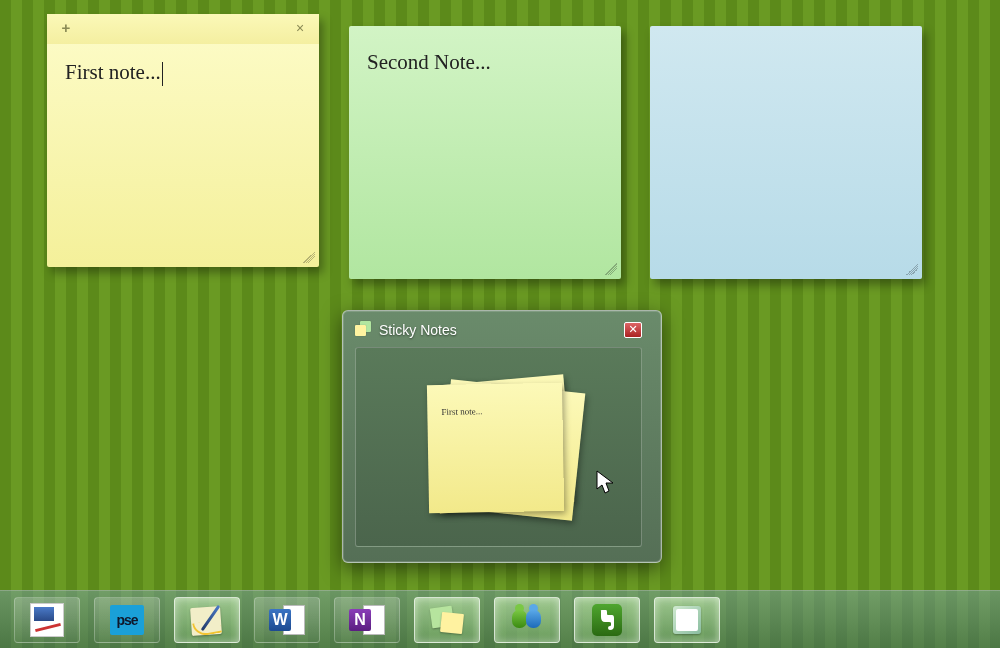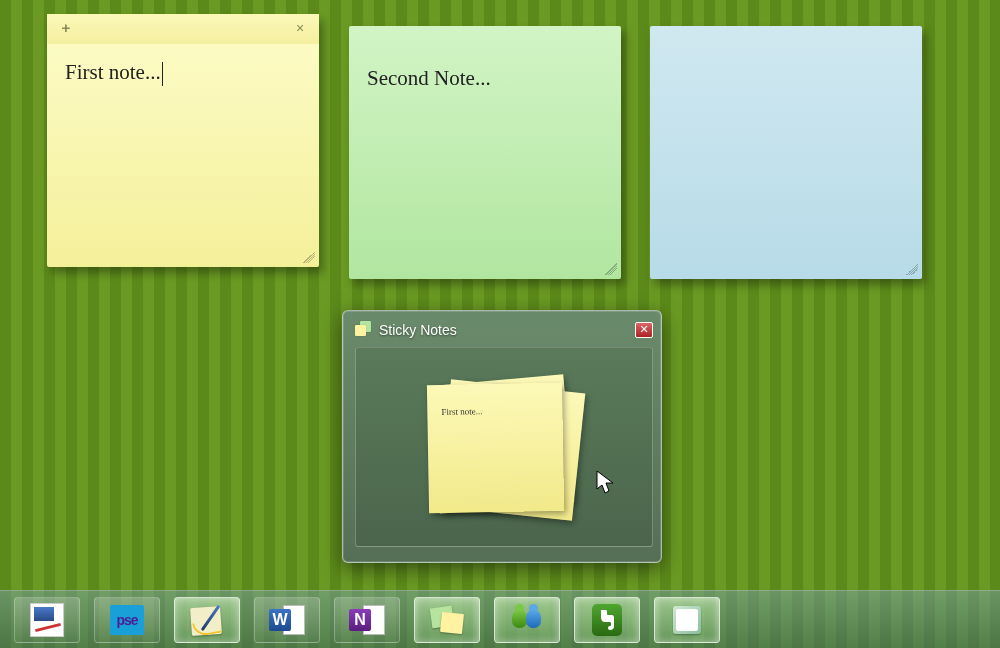--- a/index.html
+++ b/index.html
@@ -47,21 +47,21 @@
   .note-plus { font-weight: bold; }
   .note-close { font-size: 14px; }
 
   .note-text {
     font-family: "Segoe Script", "Comic Sans MS", cursive;
     font-size: 21px;
     color: #222;
     padding: 16px 18px 0 18px;
     position: relative;
   }
-  .note-green .note-text, .note-blue .note-text { padding-top: 40px; }
+  .note-green .note-text, .note-blue .note-text { padding-top: 24px; }
 
   .caret {
     display: inline-block;
     width: 1px; height: 24px;
     background: #222;
     vertical-align: middle;
     margin-left: 1px;
   }
 
   .resize-grip {
@@ -77,21 +77,21 @@
 
   
   .peek {
     position: absolute;
     left: 342px; top: 310px;
     width: 320px; height: 253px;
     background: linear-gradient(#6a8b6b, #556f56);
     border: 1px solid rgba(255,255,255,0.5);
     border-radius: 6px;
     box-shadow: 0 6px 20px rgba(0,0,0,0.5), inset 0 0 0 1px rgba(255,255,255,0.15);
-    padding: 10px 8px 12px 12px;
+    padding: 10px 19px 12px 12px;
   }
   .peek-title-row {
     display: flex; align-items: center; gap: 6px;
     margin-bottom: 8px;
   }
   .peek-icon { width: 18px; height: 18px; position: relative; }
   .peek-icon .mini { position: absolute; width: 11px; height: 11px; border-radius: 1px; box-shadow: 0 0 1px rgba(0,0,0,0.4); }
   .peek-icon .m1 { background:#fff3a0; left:0; top:4px; }
   .peek-icon .m2 { background:#b1e6a0; left:5px; top:0px; }
   .peek-title { color: #fff; font-size: 14px; flex:1; text-shadow: 0 1px 2px rgba(0,0,0,0.5); }
@@ -155,21 +155,21 @@
     border: 1px solid rgba(255,255,255,0.7);
     box-shadow: inset 0 0 8px rgba(255,255,255,0.5);
   }
   .task-icon { width: 36px; height: 36px; display:flex; align-items:center; justify-content:center; }
 
   
   .ico-paint { background:#fff; width:34px; height:34px; border:1px solid #ccc; position:relative; }
   .ico-paint::after { content:""; position:absolute; left:4px; top:22px; width:26px; height:3px; background:#c33; transform:rotate(-14deg); }
   .ico-paint::before { content:""; position:absolute; left:3px; top:3px; width:20px; height:14px; background:linear-gradient(#4a7ac8,#2a4a88); }
 
-  .ico-pse { background:#1aa0d8; color:#4c1d95; font-weight:bold; font-size:14px; width:34px; height:30px; border-radius:2px; display:flex; align-items:center; justify-content:center; font-family: Arial; letter-spacing:-1px; }
+  .ico-pse { background:#1aa0d8; color:#0f172a; font-weight:bold; font-size:14px; width:34px; height:30px; border-radius:2px; display:flex; align-items:center; justify-content:center; font-family: Arial; letter-spacing:-1px; }
 
   .ico-journal { position:relative; width:36px; height:34px; }
   .ico-journal .pad { position:absolute; width:30px; height:28px; background:#f2eec8; border-radius:2px; left:2px; top:4px; transform:rotate(-4deg); box-shadow:0 1px 2px rgba(0,0,0,0.3);}
   .ico-journal .pen { position:absolute; width:3px; height:30px; background:linear-gradient(#4a7ac8,#223a68); left:20px; top:0; transform:rotate(35deg); border-radius:2px;}
   .ico-journal .swoosh { position:absolute; width:28px; height:14px; border:2px solid #f2c430; border-top:none; border-right:none; border-radius:0 0 0 14px; left:4px; top:18px; transform:rotate(-10deg);}
 
   .ico-word { position:relative; width:36px;height:34px;}
   .ico-word .page{position:absolute;right:0;top:2px;width:22px;height:30px;background:#fff;border:1px solid #bbb;}
   .ico-word .w{position:absolute;left:0;top:6px;width:22px;height:22px;background:linear-gradient(#3a74c4,#1d4a90);color:#fff;font-weight:bold;font-size:16px;text-align:center;line-height:22px;border-radius:2px;font-family:Arial;}
 

